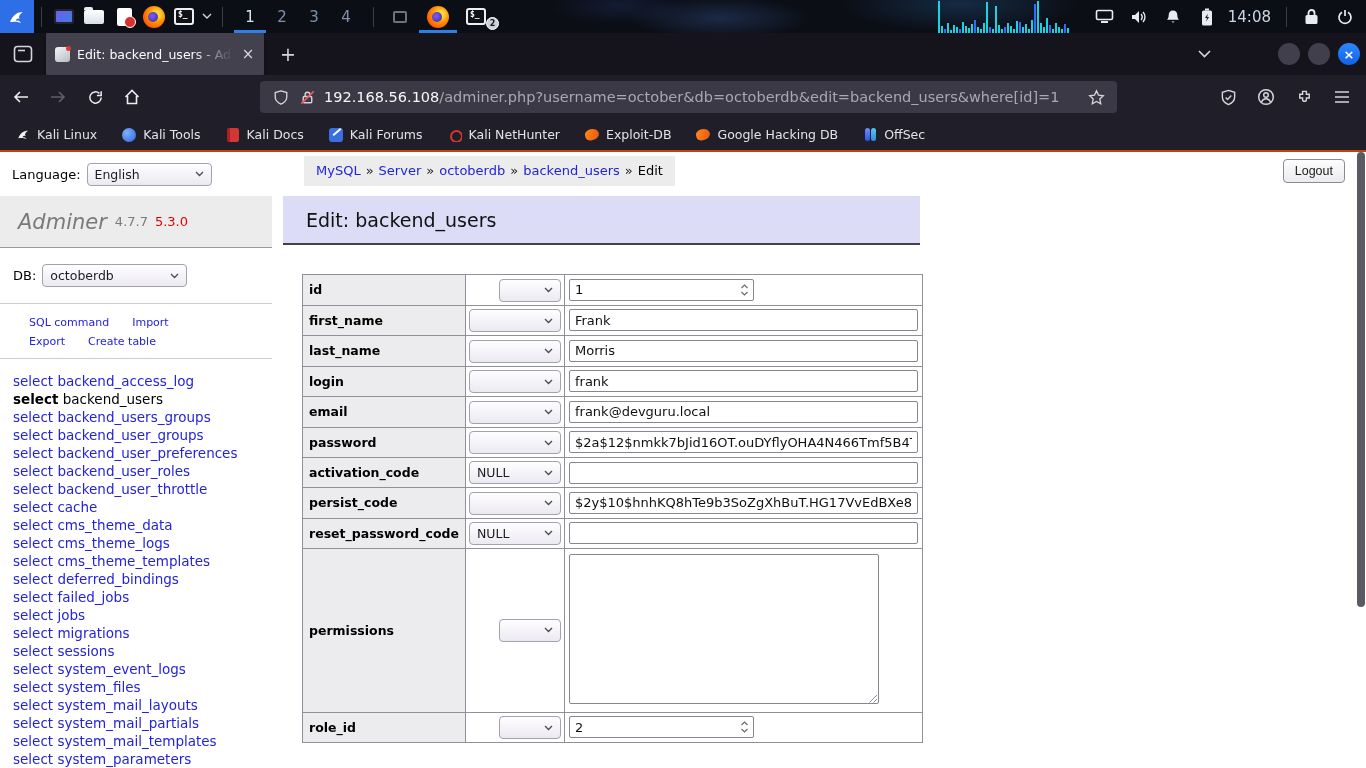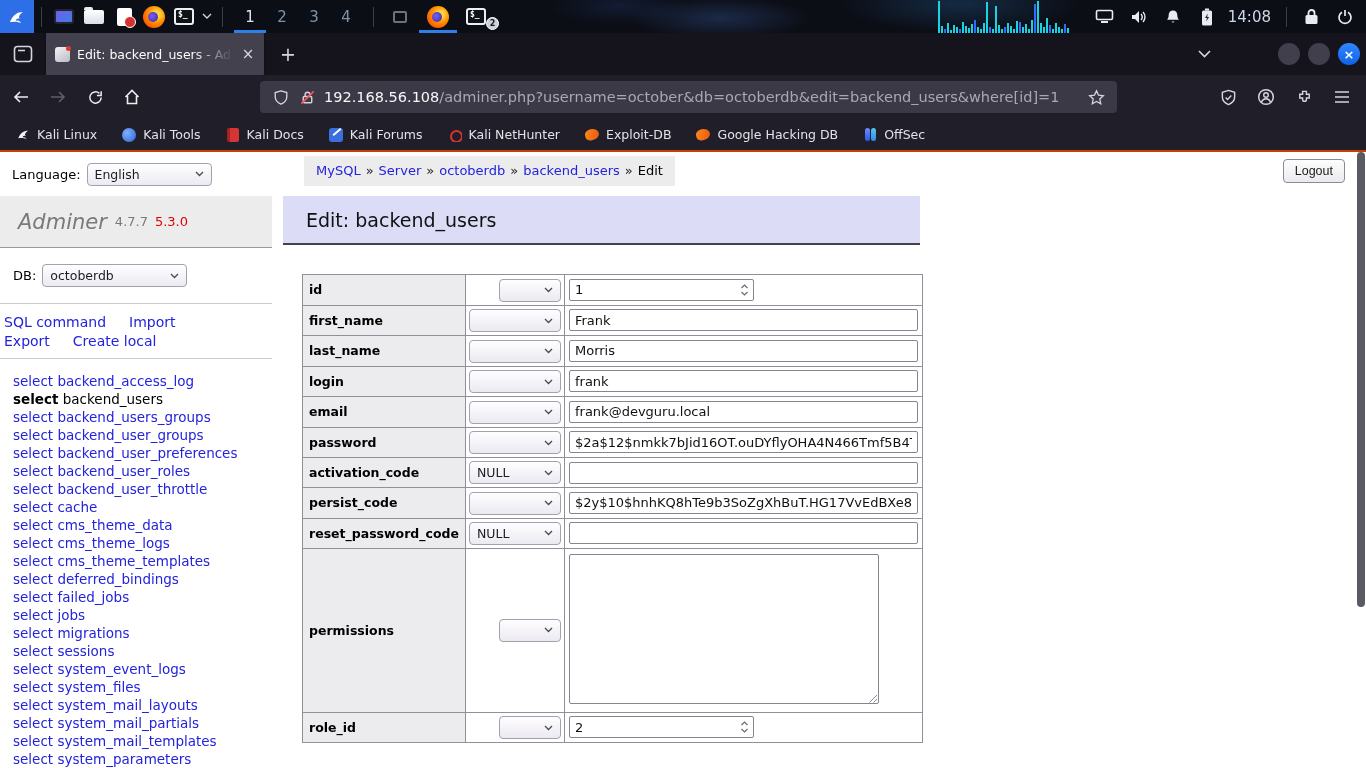--- a/index.html
+++ b/index.html
@@ -80,21 +80,21 @@
   .sidebar{position:absolute;left:0;top:0;width:272px;height:616px;}
   .langrow{height:44px;display:flex;align-items:center;padding-left:12px;}
   .langrow .lbl{margin-right:6px;}
   .gtksel{display:inline-flex;align-items:center;justify-content:space-between;height:23px;border:1px solid #a3a1ab;border-radius:4px;background:linear-gradient(#fefdff,#eceaf1);padding:0 7px;font-size:12.5px;color:#1c1c22;}
   .h1brand{height:52px;background:#ececec;border-bottom:1px solid #999;display:flex;align-items:center;padding-left:18px;}
   .h1brand .adminer{font-style:italic;color:#7a7a7a;font-size:21px;margin-right:8px;}
   .h1brand .ver{color:#7a7a7a;font-size:13px;margin-right:7px;}
   .h1brand .newver{color:#e00000;font-size:13px;text-decoration:none;text-align:center;}
   .dbrow{height:56px;border-bottom:1px solid #ccc;display:flex;align-items:center;padding-left:13px;}
   .dbrow .lbl{margin-right:6px;}
-  .actions{height:55px;border-bottom:1px solid #ccc;padding:9px 0 0 4px;line-height:19px;font-size:14px;}
+  .actions{height:55px;border-bottom:1px solid #ccc;padding:9px 0 0 29px;line-height:19px;font-size:11px;}
   .actions a{margin-right:23px;}
   .tlist{padding:13px 0 0 13px;line-height:18px;font-size:13.5px;}
   .tlist p{margin:0;white-space:nowrap;}
   .tlist .active a{color:#000;}
   .tlist .active .sel{font-weight:bold;}
 
   .main{position:absolute;left:283px;top:0;width:1083px;height:616px;}
   .crumbbar{position:absolute;left:0;top:4px;height:30px;background:#ececec;line-height:30px;padding:0 12px;white-space:nowrap;font-size:13px;margin-left:21px;}
   .crumbbar .sep{margin:0 5px;color:#222;}
   .logout{position:absolute;right:21px;top:7px;height:24px;padding:0 11px;font-size:12.5px;color:#1a1a1a;border:1px solid #8a8a92;border-radius:4px;background:linear-gradient(#fdfdfd,#ebebef);text-align:center;}
@@ -424,21 +424,21 @@
         <span class="lbl">DB:</span>
         <span class="gtksel" style="width:145px">
           <span>octoberdb</span>
           <svg width="9" height="6" viewBox="0 0 9 6">
               <path d="M1 1l3.5 3.5L8 1" fill="none" stroke="#4a4a52" stroke-width="1.3"></path>
             </svg>
         </span>
       </div>
       <div class="actions">
         <div><a class="lnk">SQL command</a><a class="lnk">Import</a></div>
-        <div><a class="lnk">Export</a><a class="lnk">Create local</a></div>
+        <div><a class="lnk">Export</a><a class="lnk">Create table</a></div>
       </div>
       <div class="tlist" id="table-list">
           <p><a class="lnk sel">select</a> <a class="lnk tname">backend_access_log</a></p>
           <p class="active"><a class="lnk sel">select</a> <a class="lnk tname">backend_users</a></p>
           <p><a class="lnk sel">select</a> <a class="lnk tname">backend_users_groups</a></p>
           <p><a class="lnk sel">select</a> <a class="lnk tname">backend_user_groups</a></p>
           <p><a class="lnk sel">select</a> <a class="lnk tname">backend_user_preferences</a></p>
           <p><a class="lnk sel">select</a> <a class="lnk tname">backend_user_roles</a></p>
           <p><a class="lnk sel">select</a> <a class="lnk tname">backend_user_throttle</a></p>
           <p><a class="lnk sel">select</a> <a class="lnk tname">cache</a></p>

